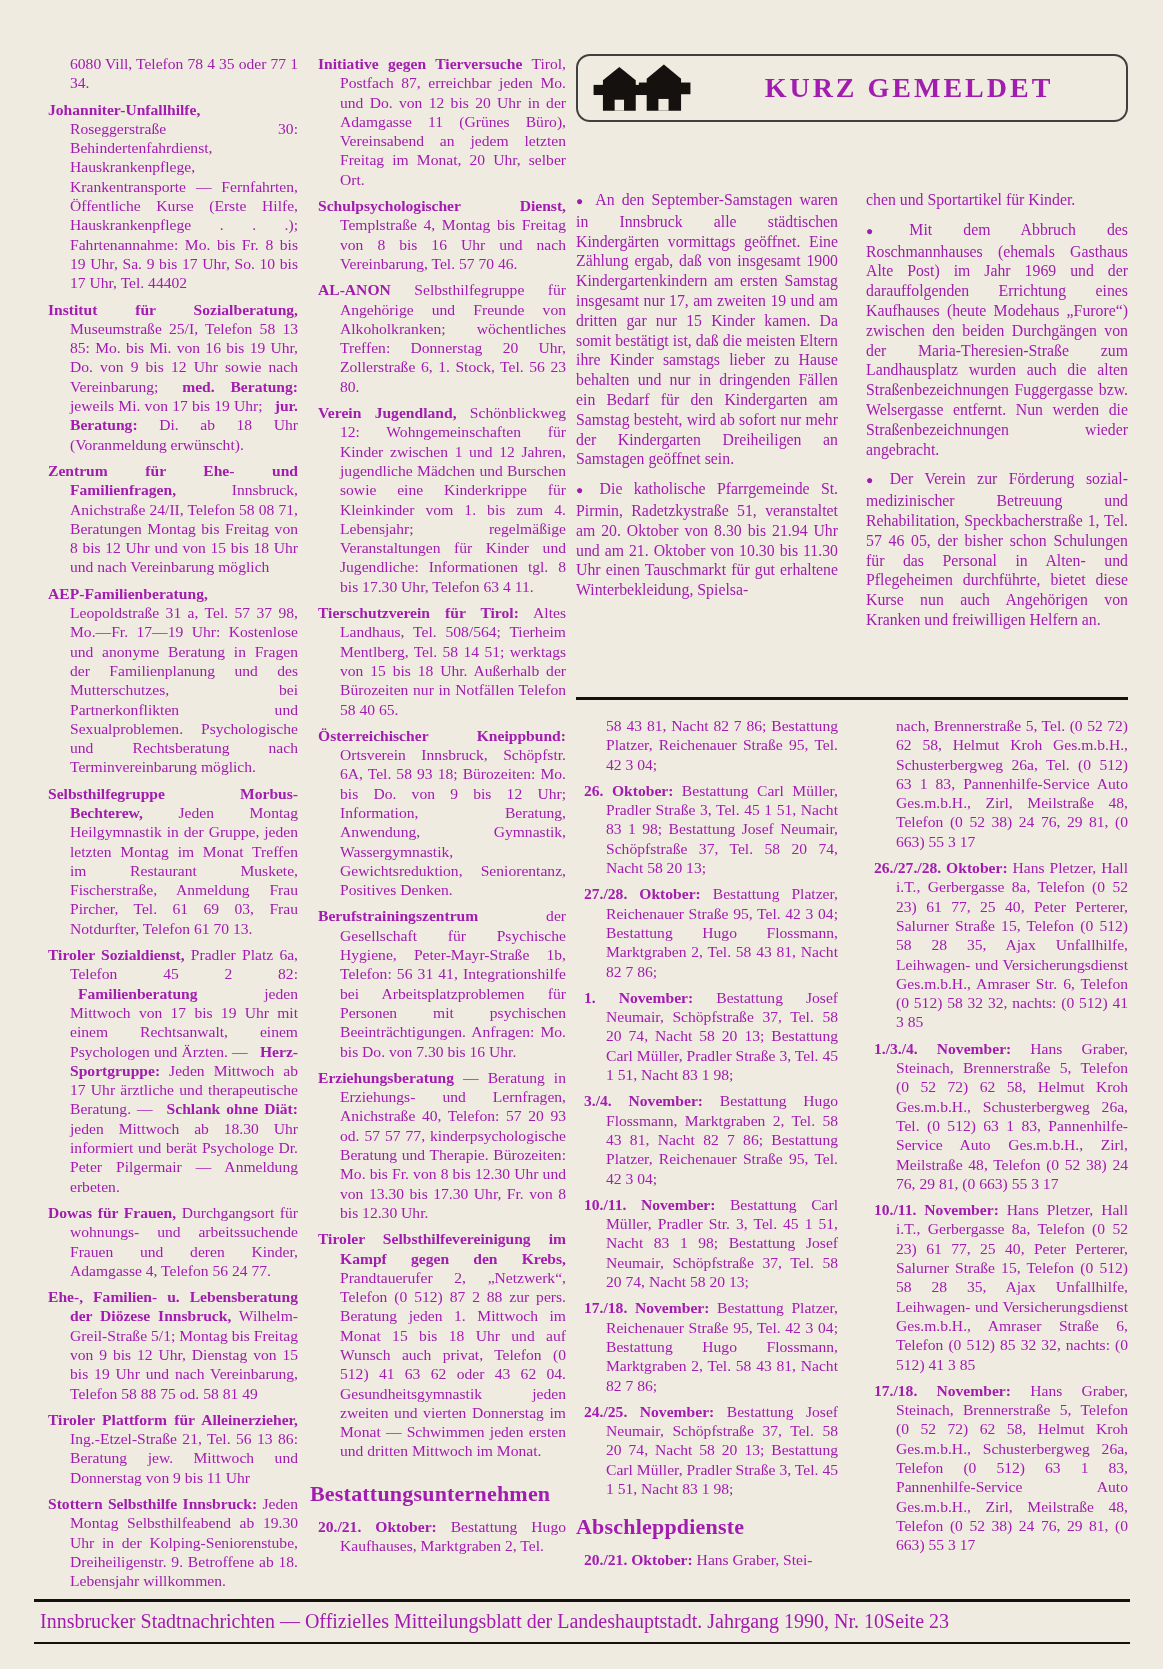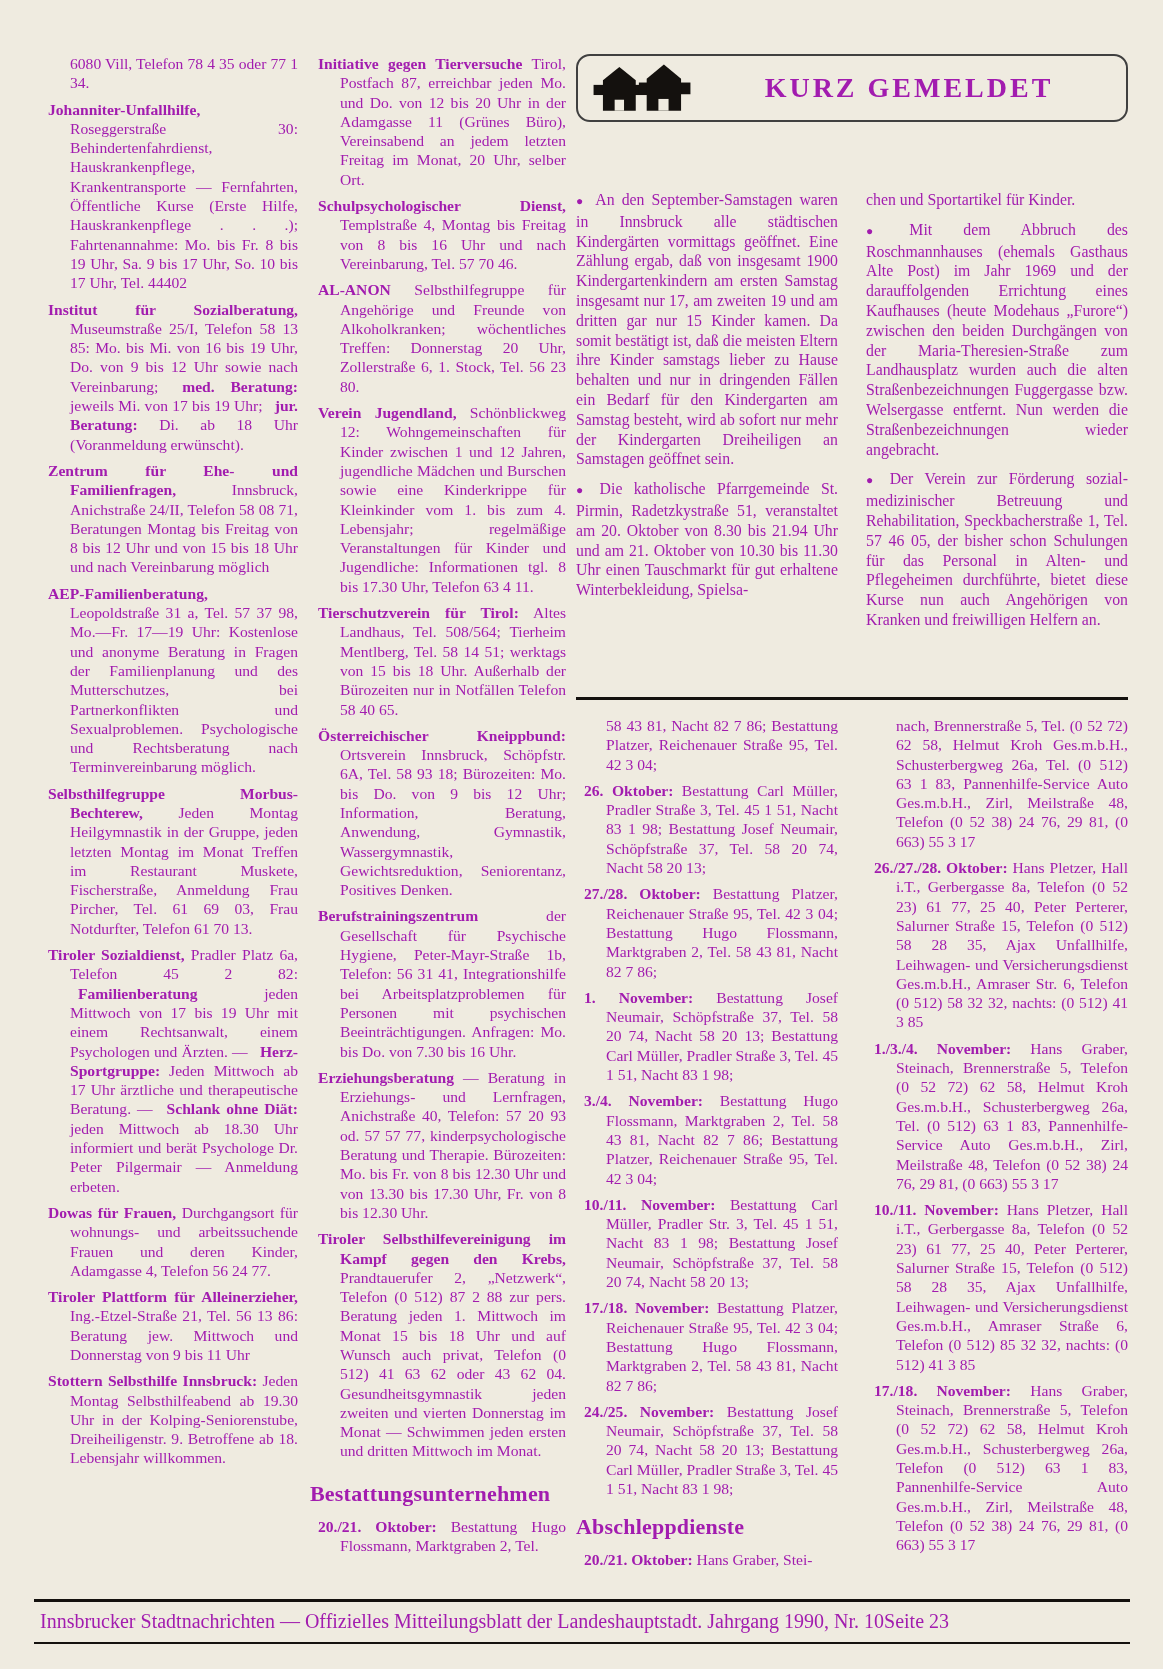--- a/index.html
+++ b/index.html
@@ -65,36 +65,37 @@
 
   <section class="col" id="col1">
     <p class="entry cont"><span>6080 Vill, Telefon 78 4 35 oder 77 1 34.</span></p>
     <p class="entry"><b>Johanniter-Unfallhilfe,</b><span> Roseggerstraße 30: Behindertenfahrdienst, Hauskrankenpflege, Krankentransporte — Fernfahrten, Öffentliche Kurse (Erste Hilfe, Hauskrankenpflege . . .); Fahrtenannahme: Mo. bis Fr. 8 bis 19 Uhr, Sa. 9 bis 17 Uhr, So. 10 bis 17 Uhr, Tel. 44402</span></p>
     <p class="entry"><b>Institut für Sozialberatung,</b><span> Museumstraße 25/I, Telefon 58 13 85: Mo. bis Mi. von 16 bis 19 Uhr, Do. von 9 bis 12 Uhr sowie nach Vereinbarung; </span><b>med. Beratung:</b><span> jeweils Mi. von 17 bis 19 Uhr; </span><b>jur. Beratung:</b><span> Di. ab 18 Uhr (Voranmeldung erwünscht).</span></p>
     <p class="entry"><b>Zentrum für Ehe- und Familienfragen,</b><span> Innsbruck, Anichstraße 24/II, Telefon 58 08 71, Beratungen Montag bis Freitag von 8 bis 12 Uhr und von 15 bis 18 Uhr und nach Vereinbarung möglich</span></p>
     <p class="entry"><b>AEP-Familienberatung,</b><span> Leopoldstraße 31 a, Tel. 57 37 98, Mo.—Fr. 17—19 Uhr: Kostenlose und anonyme Beratung in Fragen der Familienplanung und des Mutterschutzes, bei Partnerkonflikten und Sexualproblemen. Psychologische und Rechtsberatung nach Terminvereinbarung möglich.</span></p>
     <p class="entry"><b>Selbsthilfegruppe Morbus-Bechterew,</b><span> Jeden Montag Heilgymnastik in der Gruppe, jeden letzten Montag im Monat Treffen im Restaurant Muskete, Fischerstraße, Anmeldung Frau Pircher, Tel. 61 69 03, Frau Notdurfter, Telefon 61 70 13.</span></p>
     <p class="entry"><b>Tiroler Sozialdienst,</b><span> Pradler Platz 6a, Telefon 45 2 82: </span><b>Familienberatung</b><span> jeden Mittwoch von 17 bis 19 Uhr mit einem Rechtsanwalt, einem Psychologen und Ärzten. — </span><b>Herz-Sportgruppe:</b><span> Jeden Mittwoch ab 17 Uhr ärztliche und therapeutische Beratung. — </span><b>Schlank ohne Diät:</b><span> jeden Mittwoch ab 18.30 Uhr informiert und berät Psychologe Dr. Peter Pilgermair — Anmeldung erbeten.</span></p>
     <p class="entry"><b>Dowas für Frauen,</b><span> Durchgangsort für wohnungs- und arbeitssuchende Frauen und deren Kinder, Adamgasse 4, Telefon 56 24 77.</span></p>
+    <p class="entry"><b>Ehe-, Familien- u. Lebensberatung der Diözese Innsbruck,</b><span> Wilhelm-Greil-Straße 5/1; Montag bis Freitag von 9 bis 12 Uhr, Dienstag von 15 bis 19 Uhr und nach Vereinbarung, Telefon 58 88 75 od. 58 81 49</span></p>
     <p class="entry"><b>Tiroler Plattform für Alleinerzieher,</b><span> Ing.-Etzel-Straße 21, Tel. 56 13 86: Beratung jew. Mittwoch und Donnerstag von 9 bis 11 Uhr</span></p>
     <p class="entry"><b>Stottern Selbsthilfe Innsbruck:</b><span> Jeden Montag Selbsthilfeabend ab 19.30 Uhr in der Kolping-Seniorenstube, Dreiheiligenstr. 9. Betroffene ab 18. Lebensjahr willkommen.</span></p>
   </section>
 
   <section class="col" id="col2">
     <p class="entry"><b>Initiative gegen Tierversuche</b><span> Tirol, Postfach 87, erreichbar jeden Mo. und Do. von 12 bis 20 Uhr in der Adamgasse 11 (Grünes Büro), Vereinsabend an jedem letzten Freitag im Monat, 20 Uhr, selber Ort.</span></p>
     <p class="entry"><b>Schulpsychologischer Dienst,</b><span> Templstraße 4, Montag bis Freitag von 8 bis 16 Uhr und nach Vereinbarung, Tel. 57 70 46.</span></p>
     <p class="entry"><b>AL-ANON</b><span> Selbsthilfegruppe für Angehörige und Freunde von Alkoholkranken; wöchentliches Treffen: Donnerstag 20 Uhr, Zollerstraße 6, 1. Stock, Tel. 56 23 80.</span></p>
     <p class="entry"><b>Verein Jugendland,</b><span> Schönblickweg 12: Wohngemeinschaften für Kinder zwischen 1 und 12 Jahren, jugendliche Mädchen und Burschen sowie eine Kinderkrippe für Kleinkinder vom 1. bis zum 4. Lebensjahr; regelmäßige Veranstaltungen für Kinder und Jugendliche: Informationen tgl. 8 bis 17.30 Uhr, Telefon 63 4 11.</span></p>
     <p class="entry"><b>Tierschutzverein für Tirol:</b><span> Altes Landhaus, Tel. 508/564; Tierheim Mentlberg, Tel. 58 14 51; werktags von 15 bis 18 Uhr. Außerhalb der Bürozeiten nur in Notfällen Telefon 58 40 65.</span></p>
     <p class="entry"><b>Österreichischer Kneippbund:</b><span> Ortsverein Innsbruck, Schöpfstr. 6A, Tel. 58 93 18; Bürozeiten: Mo. bis Do. von 9 bis 12 Uhr; Information, Beratung, Anwendung, Gymnastik, Wassergymnastik, Gewichtsreduktion, Seniorentanz, Positives Denken.</span></p>
     <p class="entry"><b>Berufstrainingszentrum</b><span> der Gesellschaft für Psychische Hygiene, Peter-Mayr-Straße 1b, Telefon: 56 31 41, Integrationshilfe bei Arbeitsplatzproblemen für Personen mit psychischen Beeinträchtigungen. Anfragen: Mo. bis Do. von 7.30 bis 16 Uhr.</span></p>
     <p class="entry"><b>Erziehungsberatung</b><span> — Beratung in Erziehungs- und Lernfragen, Anichstraße 40, Telefon: 57 20 93 od. 57 57 77, kinderpsychologische Beratung und Therapie. Bürozeiten: Mo. bis Fr. von 8 bis 12.30 Uhr und von 13.30 bis 17.30 Uhr, Fr. von 8 bis 12.30 Uhr.</span></p>
     <p class="entry"><b>Tiroler Selbsthilfevereinigung im Kampf gegen den Krebs,</b><span> Prandtauerufer 2, „Netzwerk“, Telefon (0 512) 87 2 88 zur pers. Beratung jeden 1. Mittwoch im Monat 15 bis 18 Uhr und auf Wunsch auch privat, Telefon (0 512) 41 63 62 oder 43 62 04. Gesundheitsgymnastik jeden zweiten und vierten Donnerstag im Monat — Schwimmen jeden ersten und dritten Mittwoch im Monat.</span></p>
     <h2 class="section">Bestattungsunternehmen</h2>
-    <p class="entry"><b>20./21. Oktober:</b><span> Bestattung Hugo Flossmann, Marktgraben 2, Tel.</span></p>
+    <p class="entry"><b>20./21. Oktober:</b><span> Bestattung Hugo Kaufhauses, Marktgraben 2, Tel.</span></p>
   </section>
 
   <section id="right">
     <div class="kurz-box">
       <svg width="100" height="50" viewBox="0 0 128 62" aria-hidden="true">
         <rect x="2" y="27" width="70" height="13" fill="#14110e"></rect>
         <rect x="60" y="24" width="66" height="15" fill="#14110e"></rect>
         <path d="M35 4 L14 21 L14 60 L56 60 L56 21 Z" fill="#14110e"></path>
         <path d="M92 1 L70 19 L70 60 L114 60 L114 19 Z" fill="#14110e"></path>
         <rect x="29" y="46" width="12" height="14" fill="#efebe0"></rect>

